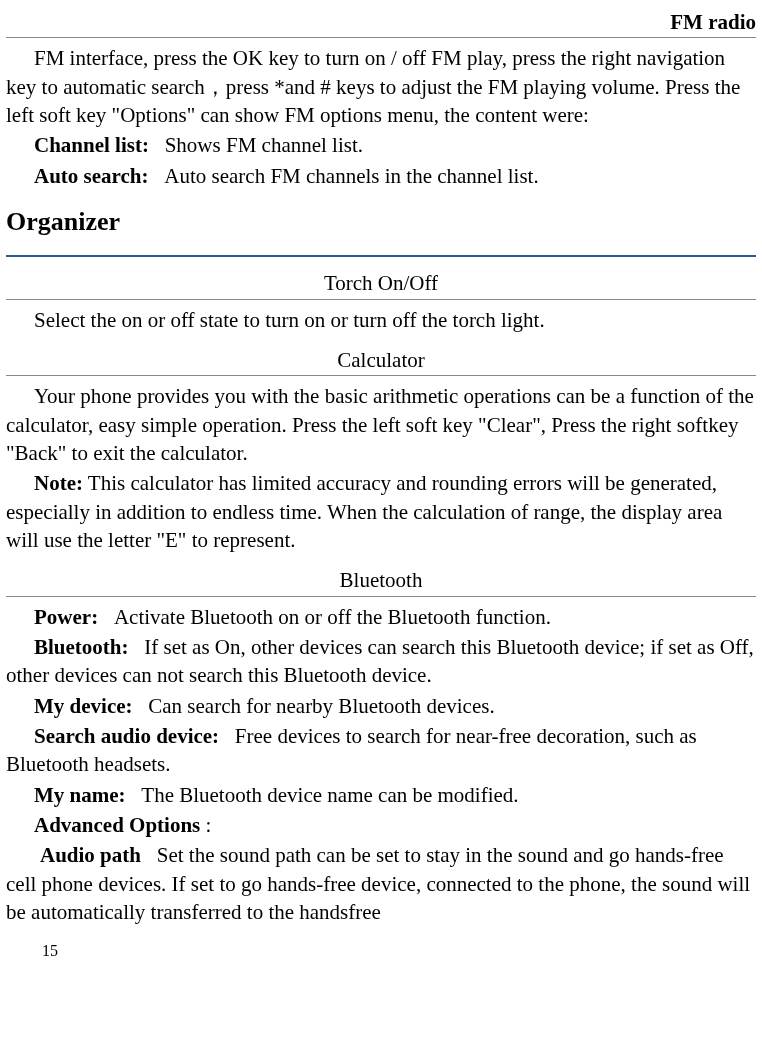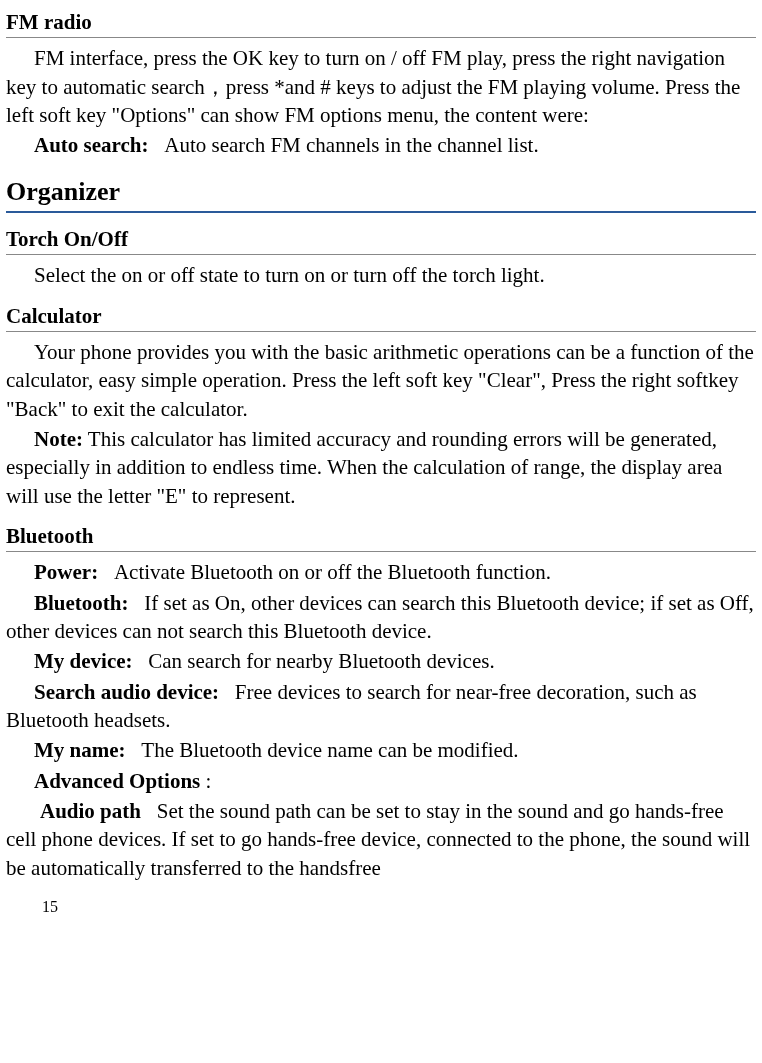--- a/index.html
+++ b/index.html
@@ -12,36 +12,38 @@
       color: #000;
       background: #fff;
     }
     .h3 {
       font-weight: bold;
       font-size: 21px;
       border-bottom: 1px solid #888;
       padding-bottom: 1px;
       margin-top: 2px;
       margin-bottom: 6px;
+      text-align: right;
     }
     .h2 {
       font-weight: bold;
       font-size: 26px;
       border-bottom: 2px solid #2a5a9a;
-      padding-bottom: 2px;
+      padding-bottom: 16px;
       margin-top: 14px;
       margin-bottom: 10px;
     }
     .sub-h3 {
-      font-weight: bold;
+      font-weight: normal;
       font-size: 21px;
       border-bottom: 1px solid #888;
       padding-bottom: 1px;
       margin-top: 12px;
       margin-bottom: 6px;
+      text-align: center;
     }
     .para {
       margin: 0 0 2px 0;
     }
     .indent {
       text-indent: 28px;
     }
     .indent2 {
       text-indent: 34px;
     }
@@ -54,20 +56,23 @@
       margin-top: 14px;
       margin-left: 36px;
     }
   </style>
 </head>
 <body>
 
 <div class="h3">FM radio</div>
 <div class="section">
   <p class="para indent">FM interface, press the OK key to turn on / off FM play, press the right navigation key to automatic search，press *and # keys to adjust the FM playing volume. Press the left soft key "Options" can show FM options menu, the content were:</p>
+  <p class="para indent">
+    <b>Channel list:</b>&nbsp;&nbsp;&nbsp;<span>Shows FM channel list.</span>
+  </p>
   <p class="para indent">
     <b>Auto search:</b>&nbsp;&nbsp;&nbsp;<span>Auto search FM channels in the channel list.</span>
   </p>
 </div>
 
 <div class="h2">Organizer</div>
 
 <div class="sub-h3">Torch On/Off</div>
 <div class="section">
   <p class="para indent">Select the on or off state to turn on or turn off the torch light.</p>

